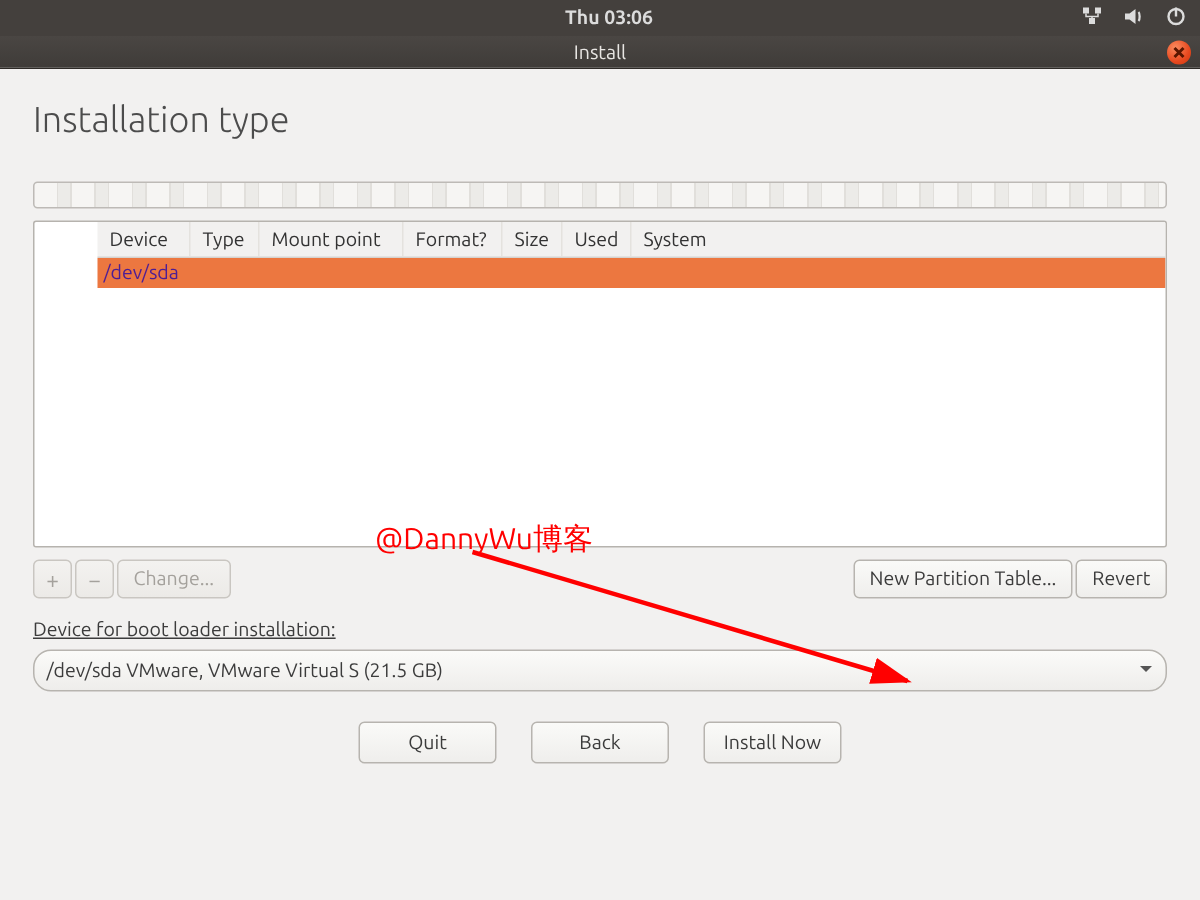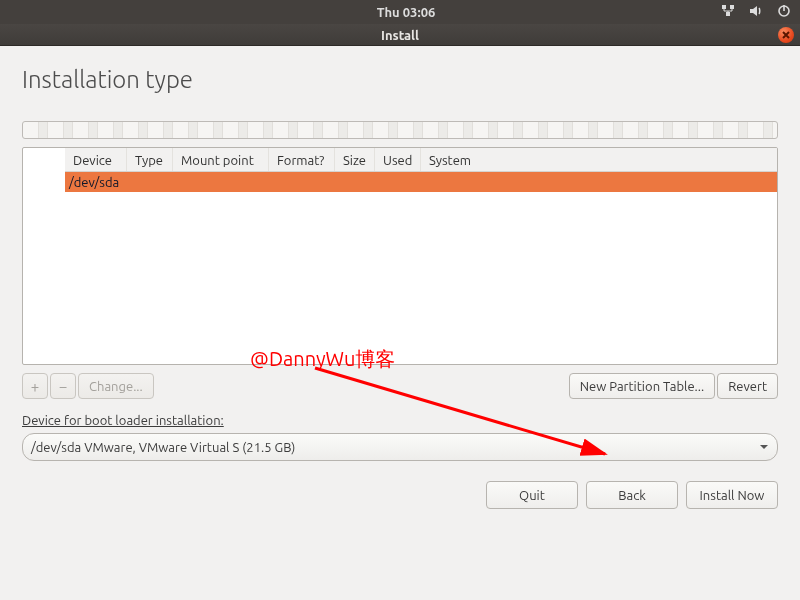--- a/index.html
+++ b/index.html
@@ -33,21 +33,21 @@
   
   .title-bar {
     height: 22px;
     background: linear-gradient(#4a4643, #3f3c39);
     color: #e8e6e3;
     display: flex;
     align-items: center;
     justify-content: center;
     position: relative;
     font-size: 13px;
-    font-weight: 700;
+    font-weight: 400;
     border-bottom: 1px solid #2d2a27;
   }
   .close-btn {
     position: absolute;
     right: 6px;
     top: 3px;
     width: 16px;
     height: 16px;
     border-radius: 8px;
     background: radial-gradient(circle at 35% 30%, #fa8b5f, #e8491f 60%, #c9370e);
@@ -126,21 +126,21 @@
   .col-system { flex: 1; }
 
   .table-body { flex: 1; position: relative; }
   .table-row {
     height: 20px;
     display: flex;
     align-items: center;
     padding: 0 4px;
     font-size: 13px;
   }
-  .table-row.selected { background: #ec7740; color: #0f172a; }
+  .table-row.selected { background: #ec7740; color: #4c1d95; }
 
   
   .table-actions {
     display: flex;
     align-items: center;
     gap: 2px;
     margin-bottom: 14px;
   }
   .btn {
     border: 1px solid #b7b4af;
@@ -177,22 +177,22 @@
     padding: 0 8px;
     position: relative;
     cursor: pointer;
   }
   .combo .chev { margin-left: auto; }
   .combo .chev svg { width: 10px; height: 10px; fill: #555; }
 
   
   .bottom-row {
     display: flex;
-    justify-content: flex-end;
-    gap: 8px;
+    justify-content: center;
+    gap: 23px;
     margin-top: 20px;
   }
   .bottom-row .btn { min-width: 92px; height: 28px; }
 
   
   .watermark {
     position: absolute;
     left: 250px; top: 300px;
     color: #ff0000;
     font-size: 20px;

